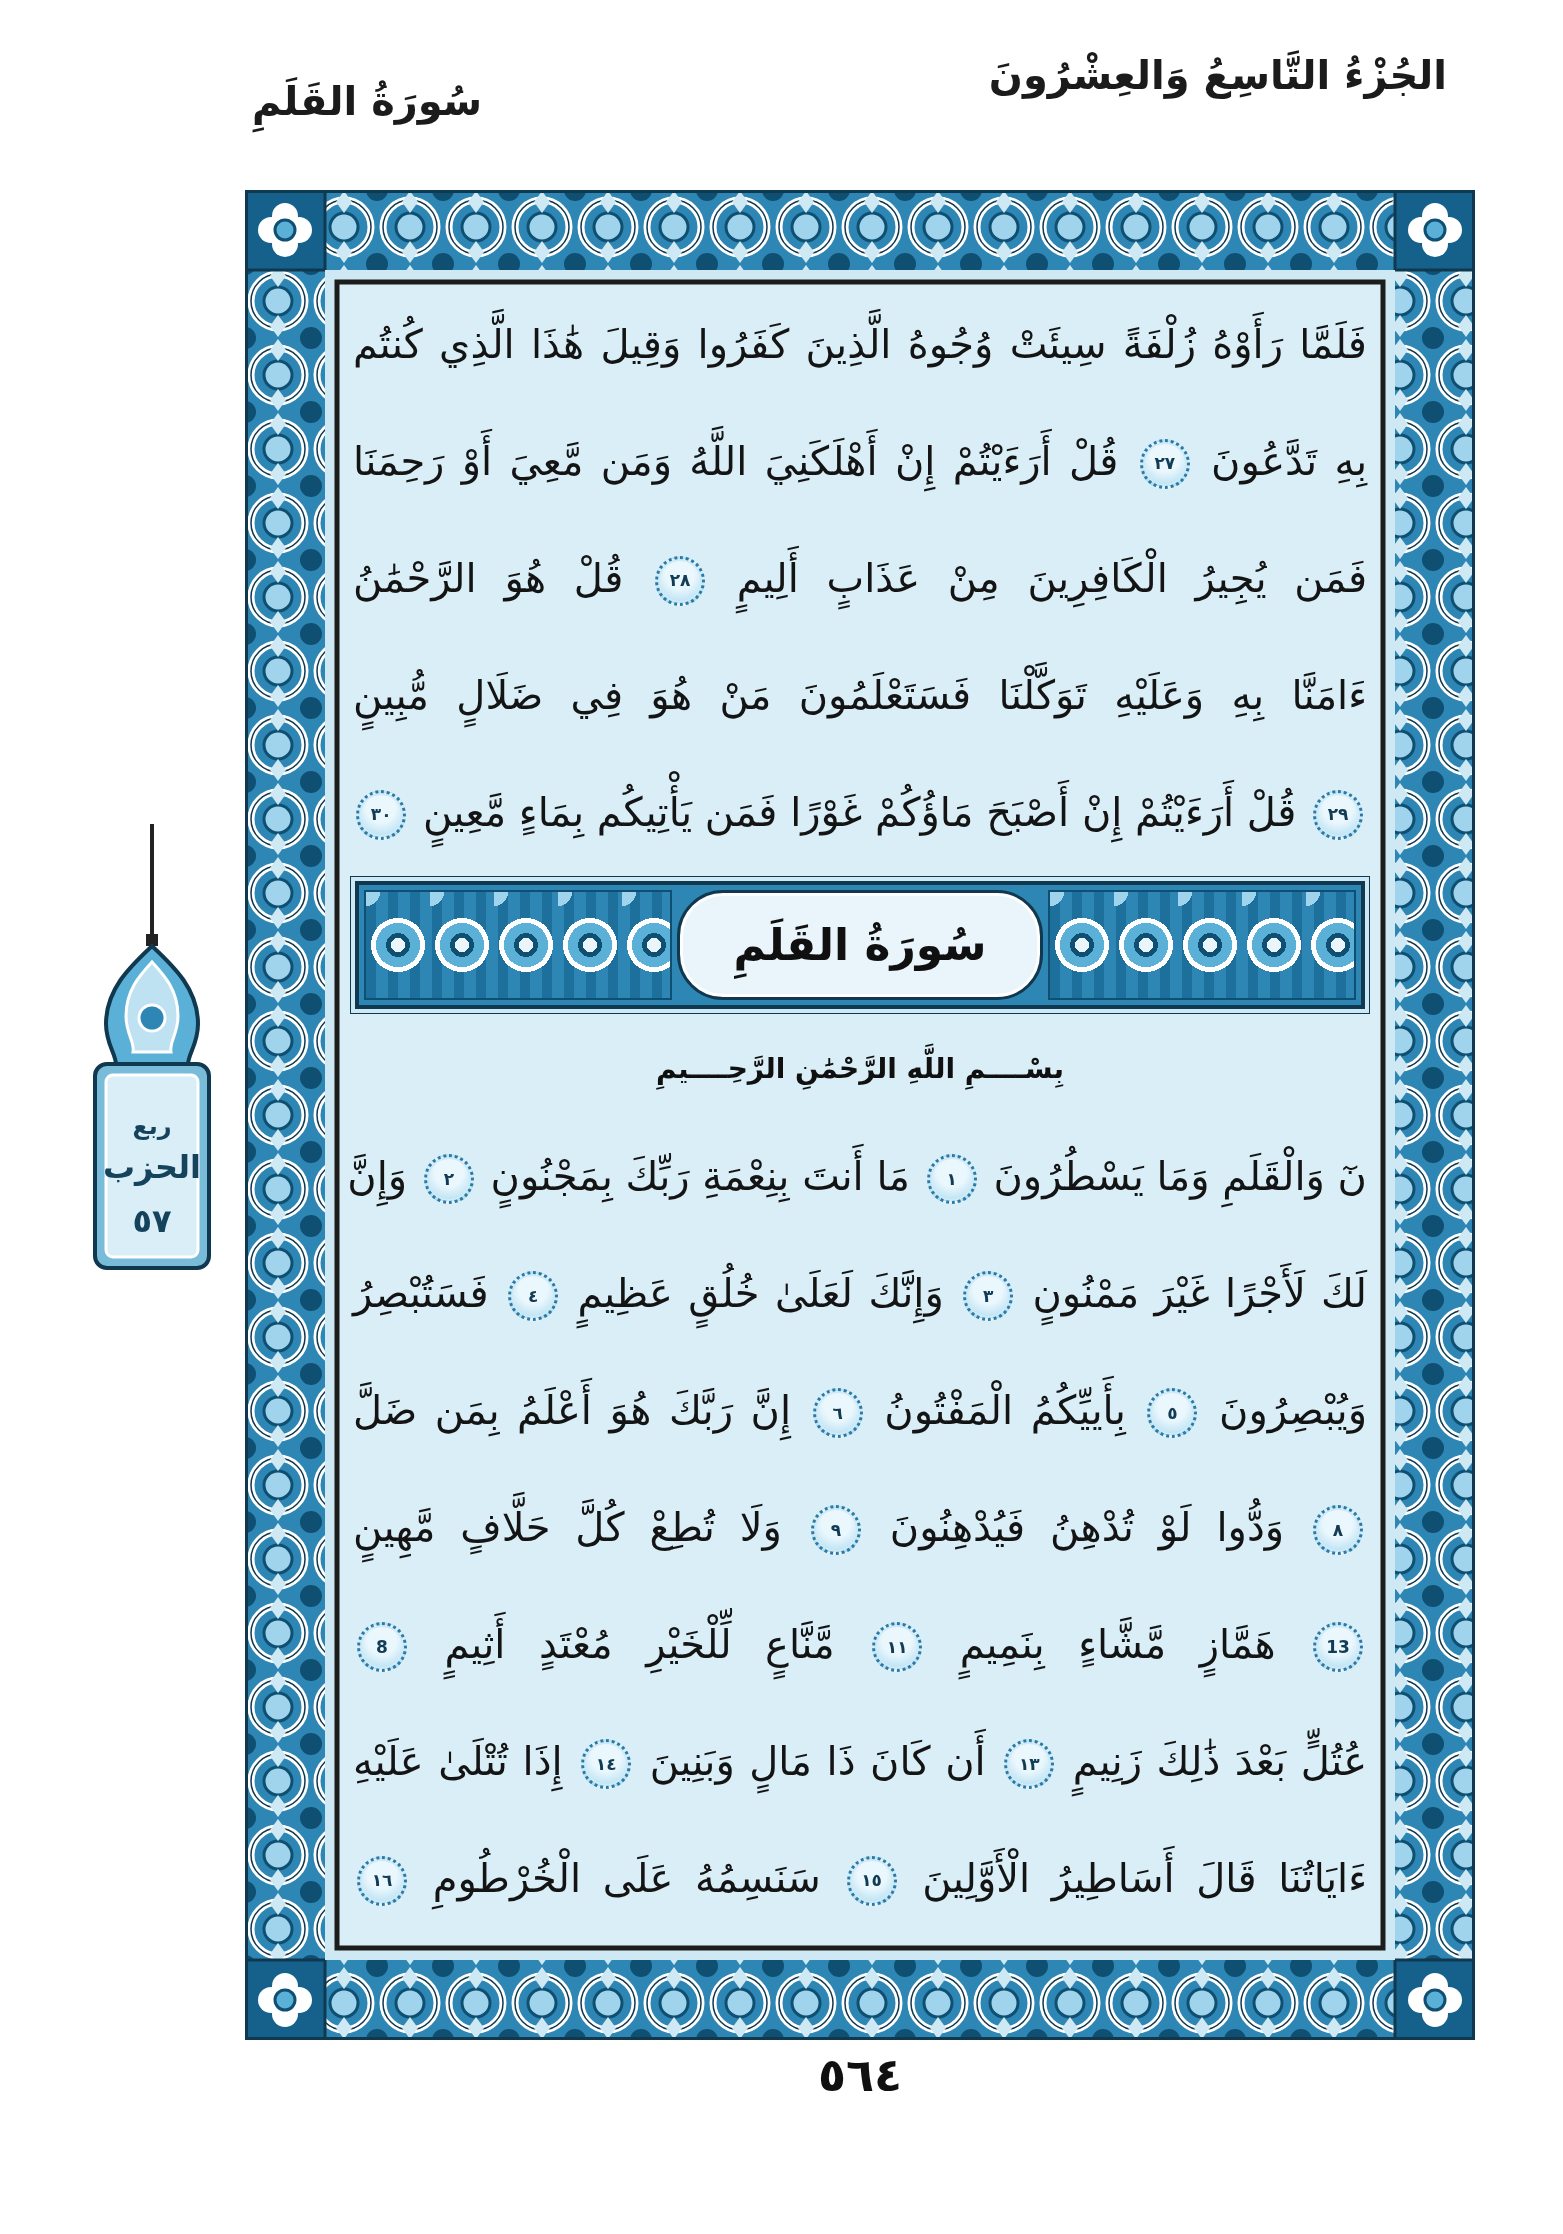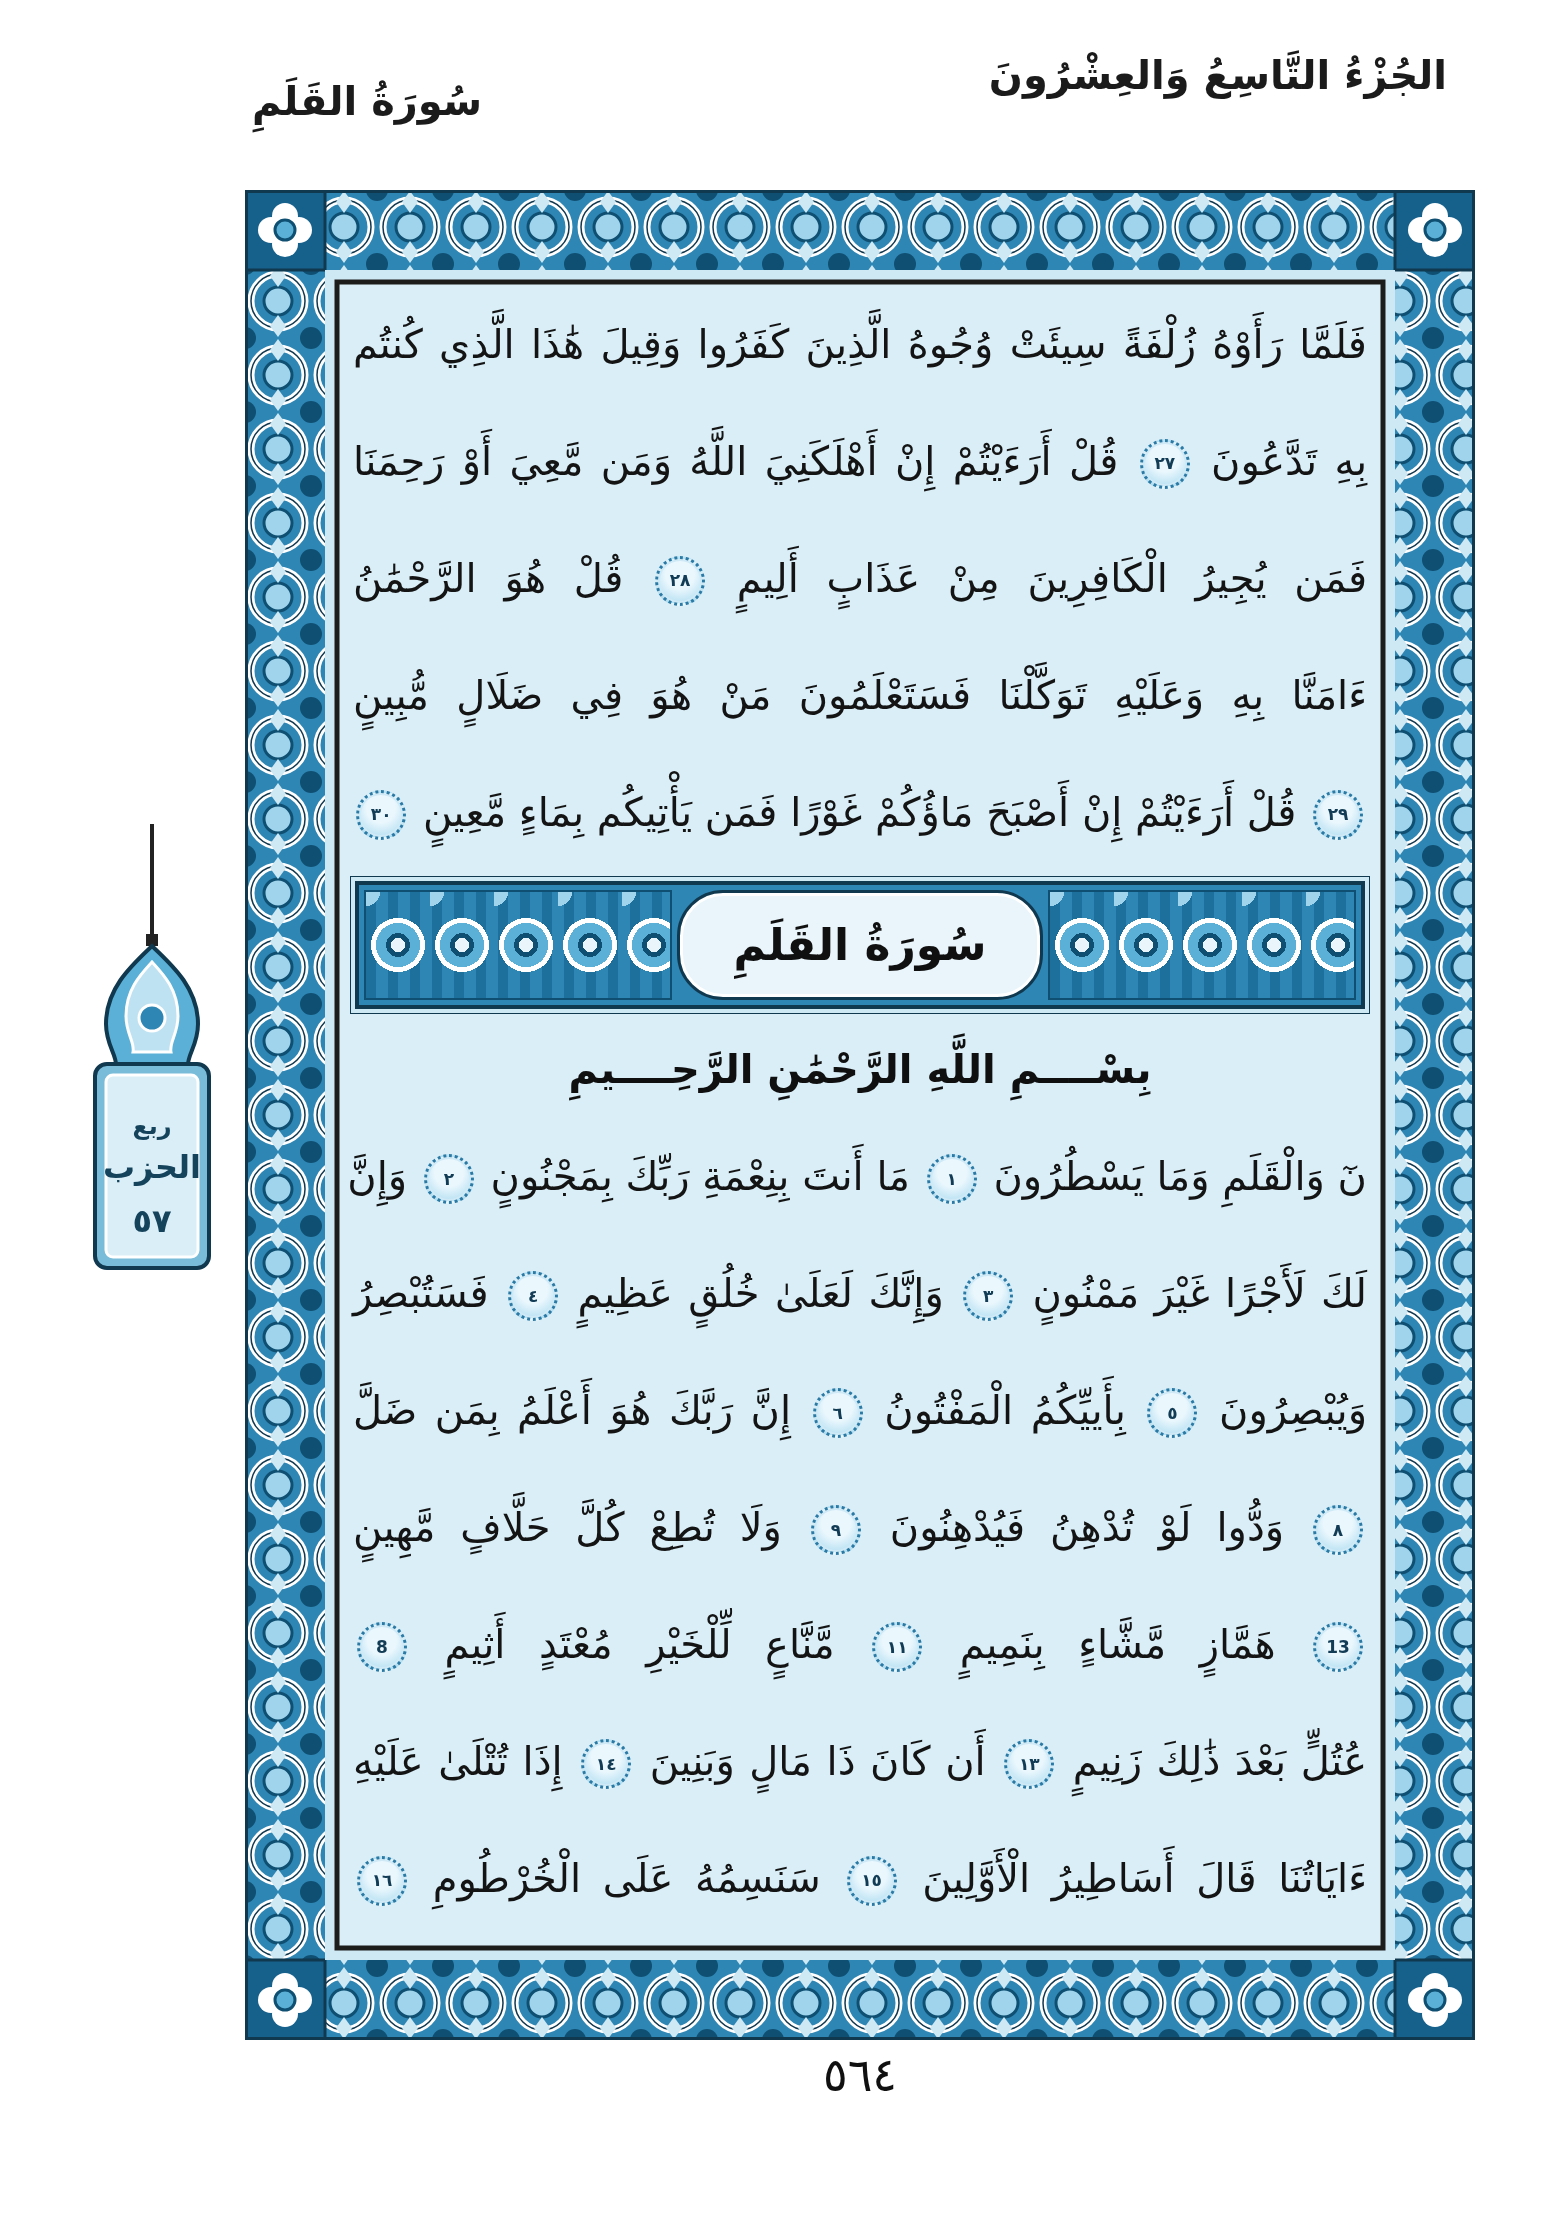--- a/index.html
+++ b/index.html
@@ -54,29 +54,29 @@
   }
   .b-center{
     flex:0 0 360px;margin:5px 0;display:flex;align-items:center;justify-content:center;
     background:#e9f5fb;border:3px solid #10384f;border-radius:46px;
     box-shadow:0 0 0 3px #ffffff inset;
   }
   .b-title{font-size:44px;font-weight:bold;color:#101010;}
   
   .basmala{
     flex:0 0 90px;display:flex;align-items:center;justify-content:center;
-    font-size:40px;font-weight:bold;color:#101010;direction:rtl;
+    font-size:28px;font-weight:bold;color:#101010;direction:rtl;
   }
   
   .hizb{position:absolute;left:64px;top:822px;}
   .mk-word{font-family:"DejaVu Sans",sans-serif;fill:#16435c;font-weight:bold;}
   
   .page-number{
     position:absolute;left:337px;top:2048px;width:1046px;
-    text-align:center;font-size:46px;font-weight:normal;color:#101010;
+    text-align:center;font-size:46px;font-weight:bold;color:#101010;
   }
 </style>
 </head>
 <body>
 
 <div class="hdr hdr-surah">سُورَةُ القَلَمِ</div>
 <div class="hdr hdr-juz">الجُزْءُ التَّاسِعُ وَالعِشْرُونَ</div>
 
 <svg class="frame" width="1230" height="1850" viewBox="0 0 1230 1850" aria-hidden="true">
   <defs>

